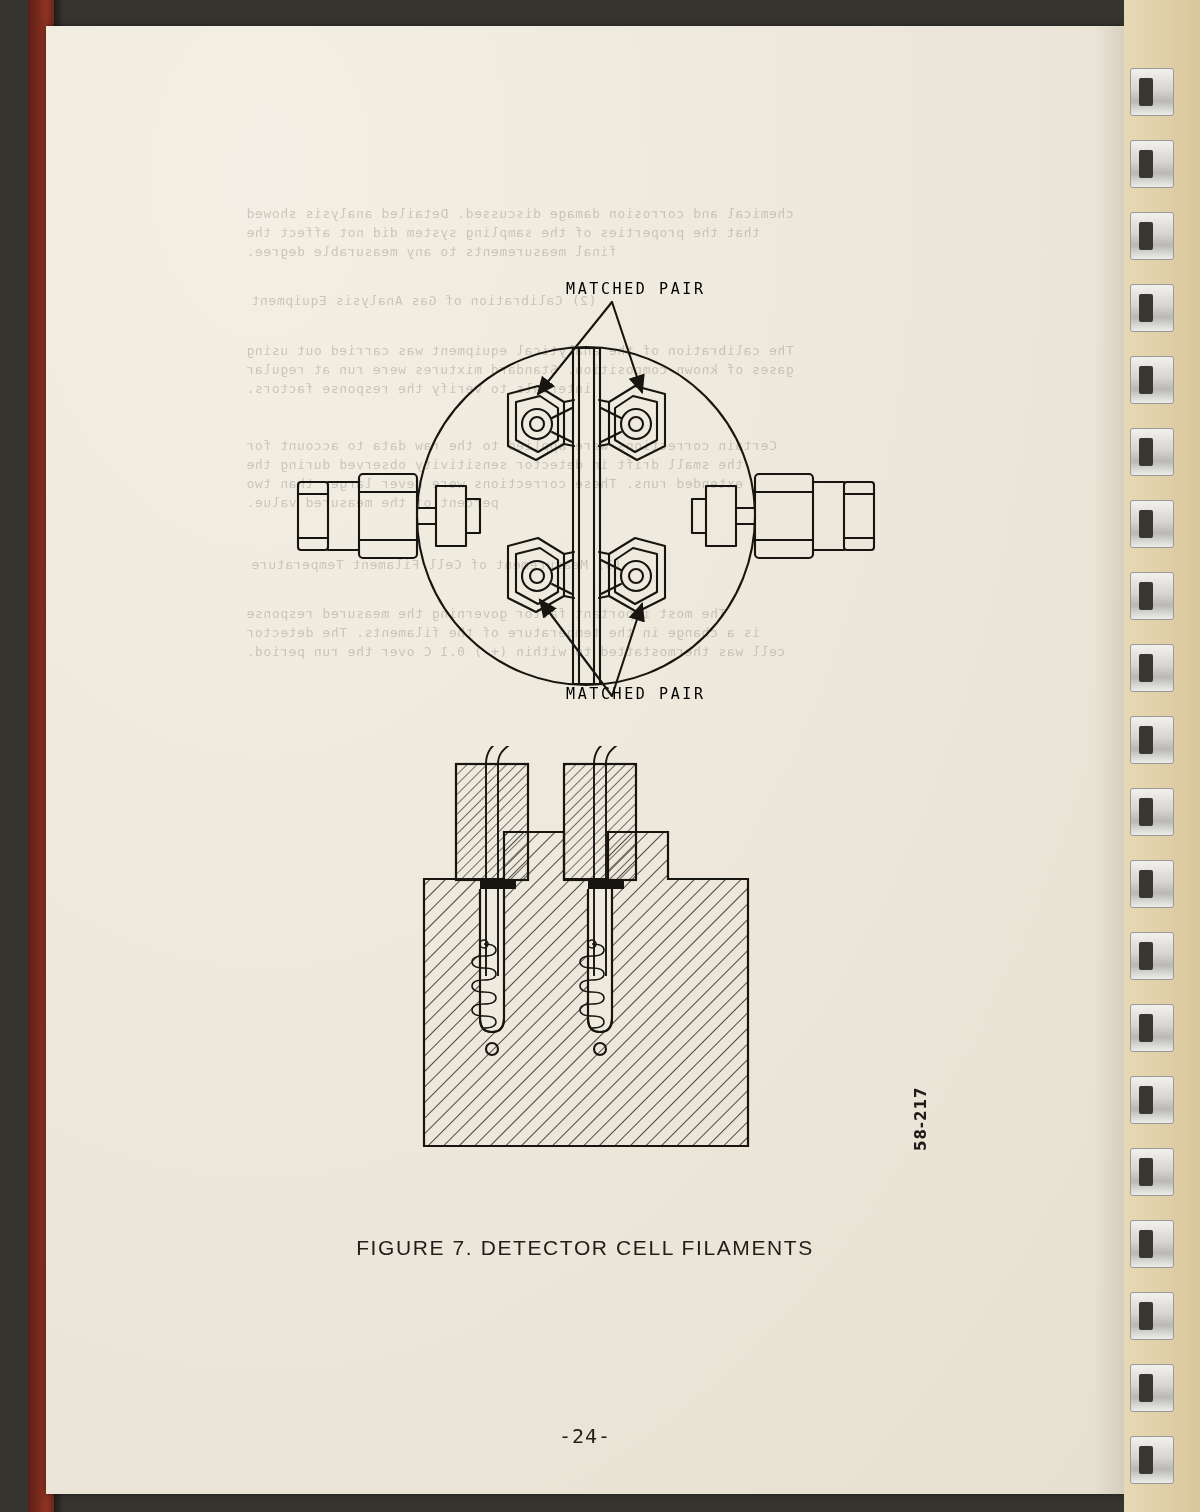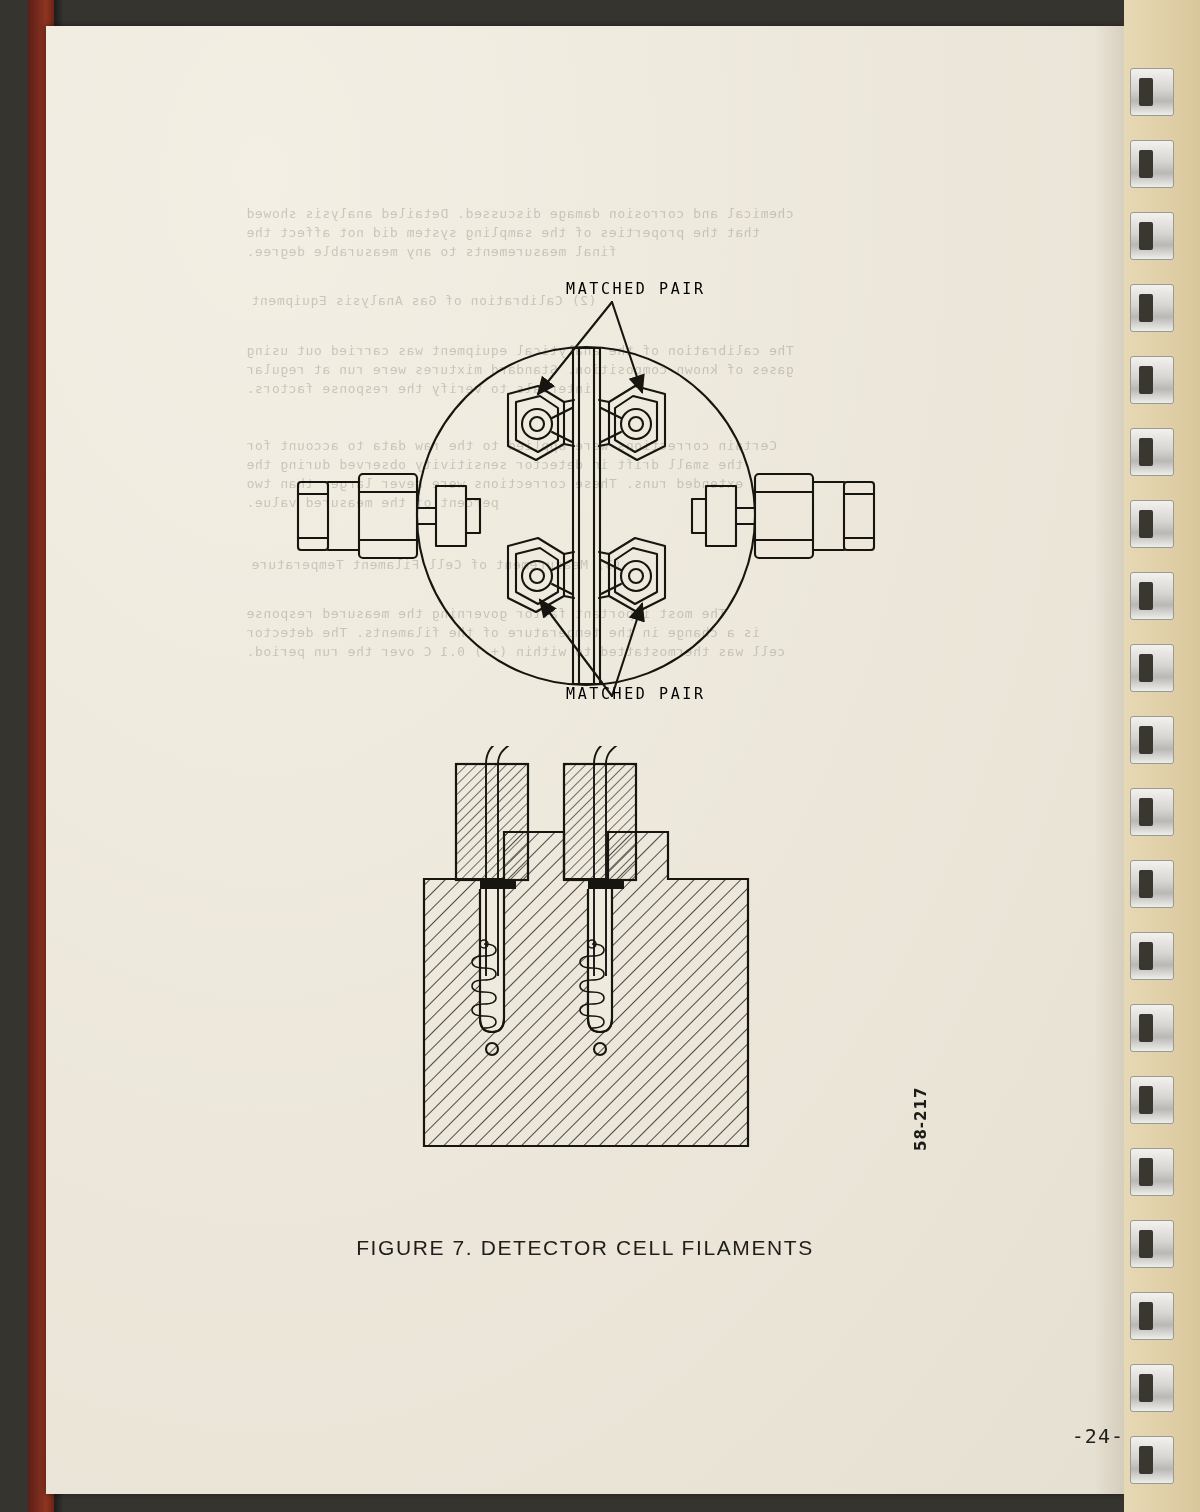--- a/index.html
+++ b/index.html
@@ -122,21 +122,21 @@
     text-align: center;
     font-family: Liberation Sans, sans-serif;
     font-size: 21px;
     letter-spacing: 1.6px;
     color: #201e1a;
   }
   .folio {
     position: absolute;
     left: 0;
     width: 1078px;
-    text-align: right;
+    text-align: center;
     font-family: "DejaVu Sans Mono", monospace;
     font-size: 20px;
     letter-spacing: 1px;
     color: #201e1a;
   }
   .negnum {
     position: absolute;
     font-family: "DejaVu Sans", sans-serif;
     font-size: 15px;
     font-weight: bold;

